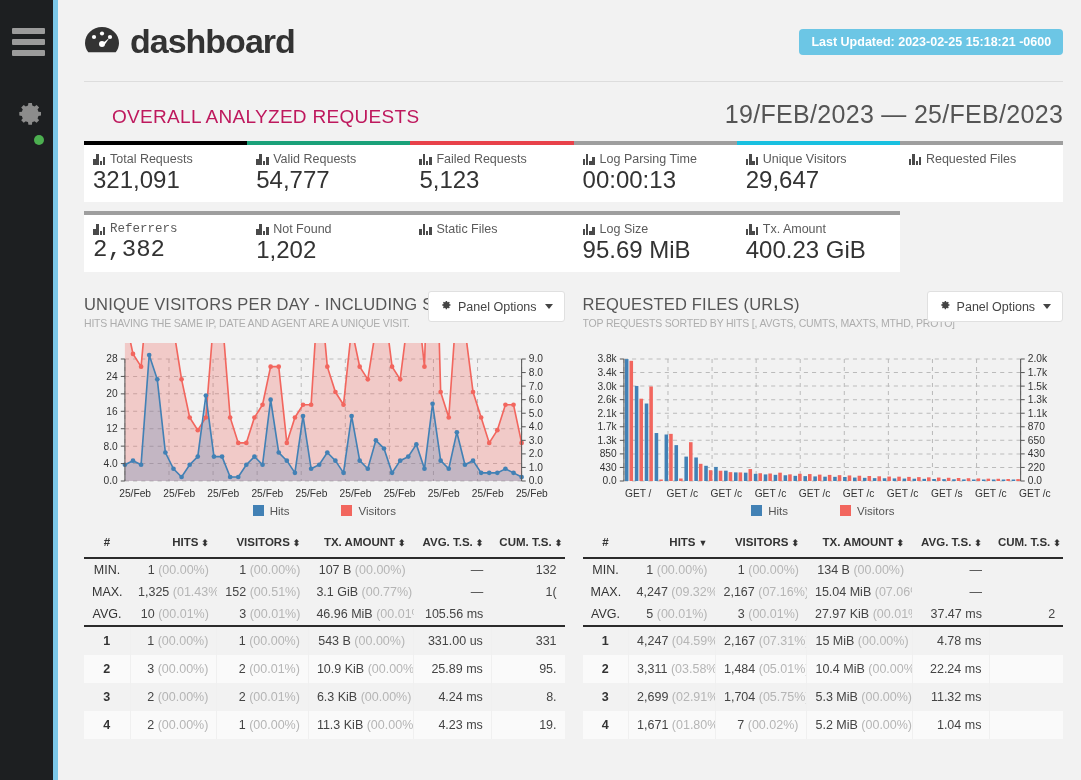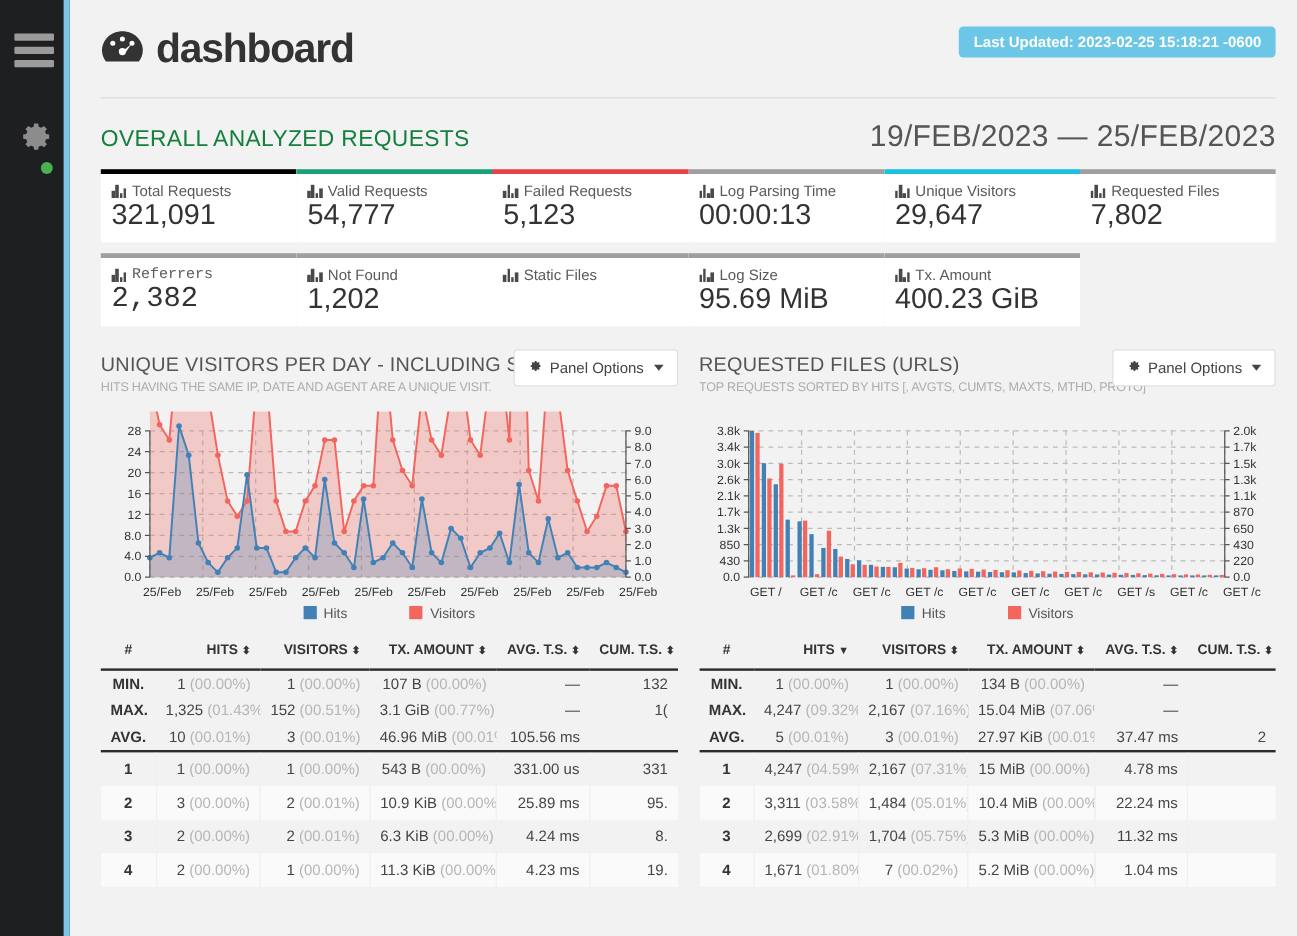--- a/index.html
+++ b/index.html
@@ -35,21 +35,21 @@
   .main {
     flex: 1 1 auto;
     height: 780px;
     overflow: hidden;
     padding: 0 18px 0 26px;
     position: relative;
   }
 
   
   .top-header {
-    display: flex; align-items: flex-start; justify-content: space-between;
+    display: flex; align-items: center; justify-content: space-between;
     padding-top: 22px;
     border-bottom: 1px solid #ddd;
     padding-bottom: 20px;
     margin-bottom: 0;
   }
   .brand { display: flex; align-items: center; gap: 10px; }
   .brand-title {
     font-size: 34px; font-weight: bold; color: #333;
     letter-spacing: -1px;
   }
@@ -61,21 +61,21 @@
     padding: 6px 12px;
     border-radius: 4px;
     white-space: nowrap;
   }
 
   
   .section-head {
     display: flex; align-items: baseline; justify-content: space-between;
     padding: 18px 0 12px 0;
   }
-  .section-title { font-size: 19px; color: #15803d; letter-spacing: .3px; }
+  .section-title { font-size: 19px; color: #be185d; letter-spacing: .3px; margin-left: 28px; }
   .section-range { font-size: 25px; color: #555; letter-spacing: .3px; }
 
   
   .stat-grid {
     display: grid;
     grid-template-columns: repeat(6, 1fr);
     gap: 0 0;
   }
   .stat-box {
     background: #fff;
@@ -147,21 +147,21 @@
     border-bottom: 2px solid #2b2b2b;
     white-space: nowrap;
   }
   .tbl th.c-idx { text-align: center; width: 46px; }
   .tbl td {
     text-align: right; padding: 7px 8px; color: #444;
     white-space: nowrap; overflow: hidden;
   }
   .tbl td.c-idx { text-align: center; font-weight: bold; color:#333; }
   .tbl tbody.meta td { padding: 4px 8px; }
-  .tbl tbody.meta tr td.c-idx { font-weight: bold; }
+  .tbl tbody.meta tr td.c-idx { font-weight: normal; }
   .tbl tbody.meta { border-bottom: 2px solid #2b2b2b; }
   .pct { color: #b5b5b5; }
   .tbl tbody.rows tr.alt { background: #fafafa; }
   .tbl tbody.rows td { border-left: 1px solid #f0f0f0; }
   .tbl tbody.rows td.c-idx { border-left: none; }
   .sortico { font-size: 9px; margin-left: 3px; color:#333; }
 </style>
 </head>
 <body>
 
@@ -271,21 +271,20 @@
         <div class="stat-box" style="border-top-color: rgb(158, 158, 158);">
           <div class="lbl">
             <span class="bars-icon">
               <i></i>
               <i></i>
               <i></i>
               <i></i>
             </span>
             <span>Requested Files</span>
           </div>
-          <div class="val">7,802</div>
         </div>
         <div class="stat-box" style="border-top-color: rgb(158, 158, 158); font-family: Liberation Mono, monospace;">
           <div class="lbl">
             <span class="bars-icon">
               <i></i>
               <i></i>
               <i></i>
               <i></i>
             </span>
             <span>Referrers</span>

